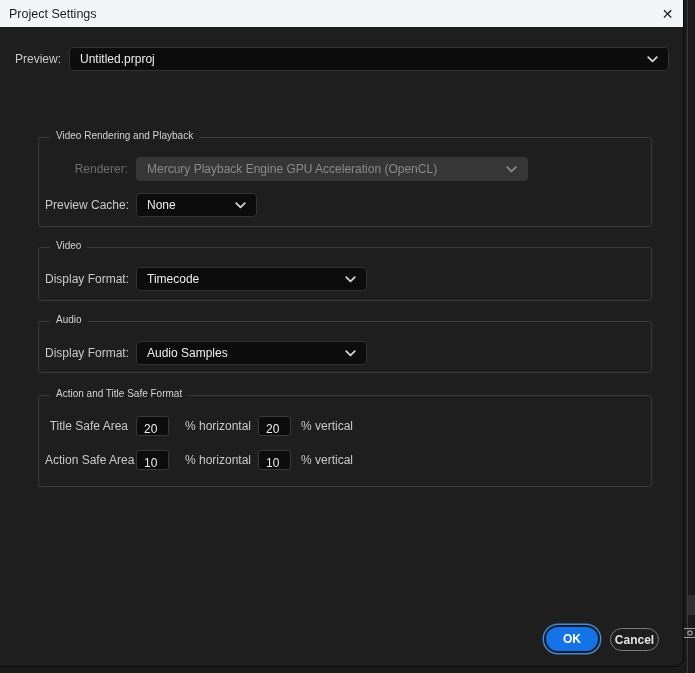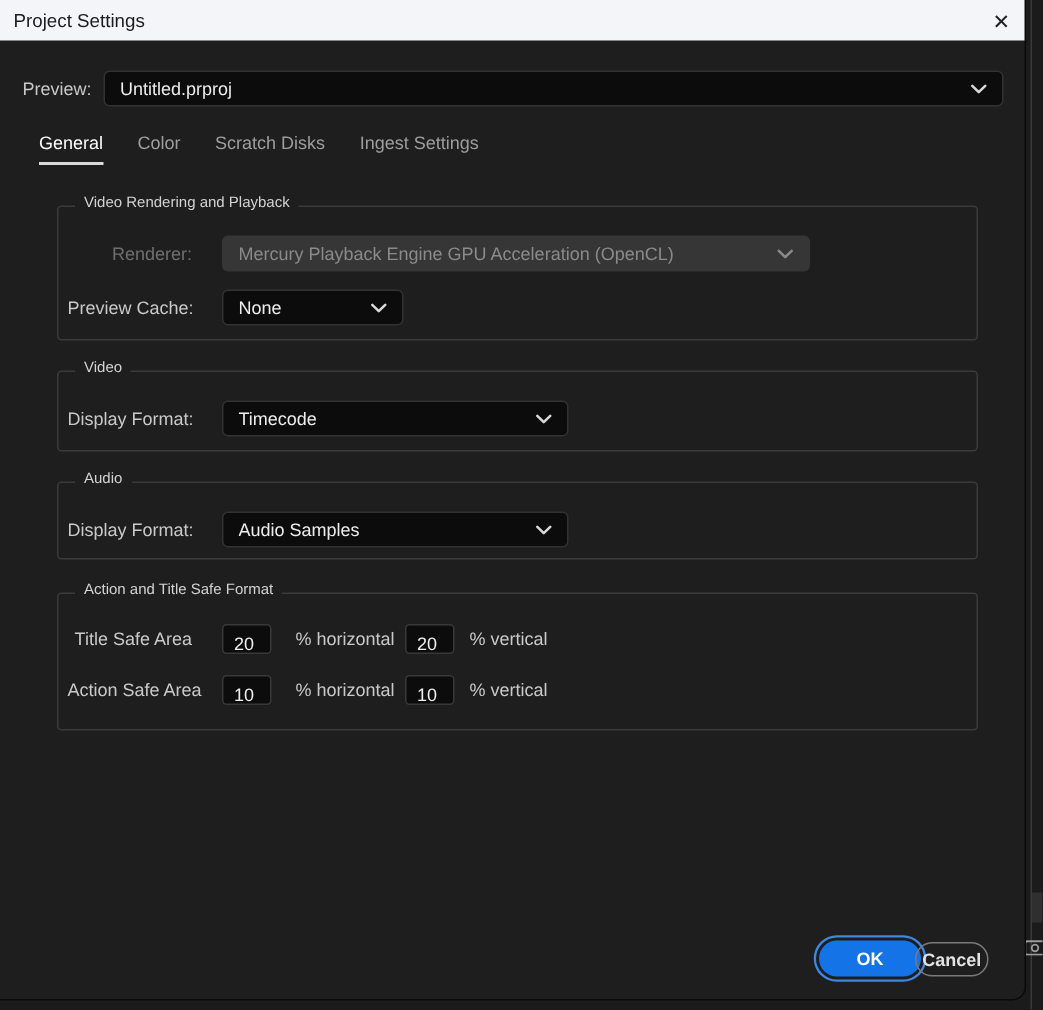--- a/index.html
+++ b/index.html
@@ -79,21 +79,21 @@
     background: #1e1e1e; padding: 0 6px;
     font-size: 10px; color: #d2d2d2; white-space: nowrap;
   }
   .g-rendering { top: 137px; height: 90px; padding-top: 19px; }
   .g-video     { top: 247px; height: 54px; padding-top: 19px; }
   .g-audio     { top: 321px; height: 52px; padding-top: 19px; }
   .g-safe      { top: 395px; height: 92px; padding-top: 20px; }
 
   .row { display: flex; align-items: center; margin-bottom: 12px; }
   .row-label {
-    width: 83px; flex: 0 0 83px; text-align: right; margin-right: 20px;
+    width: 83px; flex: 0 0 83px; text-align: right; margin-right: 8px;
     font-size: 12px; color: #c9c9c9; white-space: nowrap;
   }
   .row-label.dim { color: #6f6f6f; }
 
   .select.disabled {
     background: #363636; border-color: #363636; color: #8a8a8a;
     cursor: default;
   }
   .select.disabled .chev { color: #8a8a8a; }
   .sel-renderer { width: 392px; }
@@ -115,21 +115,21 @@
 
   
   .btn {
     position: absolute; box-sizing: border-box;
     font-family: "Liberation Sans", sans-serif;
     font-size: 12px; font-weight: bold;
     border-radius: 13px; cursor: pointer;
     display: flex; align-items: center; justify-content: center;
   }
   .btn-ok {
-    left: 546px; top: 627px; width: 68px; height: 24px;
+    left: 546px; top: 627px; width: 52px; height: 24px;
     background: #1473e6; color: #ffffff; border: none;
     box-shadow: 0 0 0 2px #1e1e1e, 0 0 0 3.5px #3f87e0;
   }
   .btn-cancel {
     left: 610px; top: 628px; width: 49px; height: 23px;
     background: transparent; color: #e2e2e2;
     border: 1.5px solid #7a7a7a;
   }
 </style>
 </head>
@@ -162,26 +162,20 @@
       <div class="select project-select">
         <span class="sel-text">Untitled.prproj</span>
         <span class="chev">
           <svg width="11" height="7" viewBox="0 0 11 7">
               <path d="M1.2 1.2 L5.5 5.4 L9.8 1.2" fill="none" stroke="currentColor" stroke-width="1.7" stroke-linecap="round" stroke-linejoin="round"></path>
             </svg>
         </span>
       </div>
     </div>
 
-    <div class="tabs">
-      <div class="tab active">General</div>
-      <div class="tab">Color</div>
-      <div class="tab">Scratch Disks</div>
-      <div class="tab">Ingest Settings</div>
-    </div>
 
     <div class="group g-rendering">
       <div class="group-title">Video Rendering and Playback</div>
       <div class="row">
         <span class="row-label dim">Renderer:</span>
         <div class="select disabled sel-renderer">
           <span class="sel-text">Mercury Playback Engine GPU Acceleration (OpenCL)</span>
           <span class="chev">
             <svg width="11" height="7" viewBox="0 0 11 7">
                 <path d="M1.2 1.2 L5.5 5.4 L9.8 1.2" fill="none" stroke="currentColor" stroke-width="1.7" stroke-linecap="round" stroke-linejoin="round"></path>

